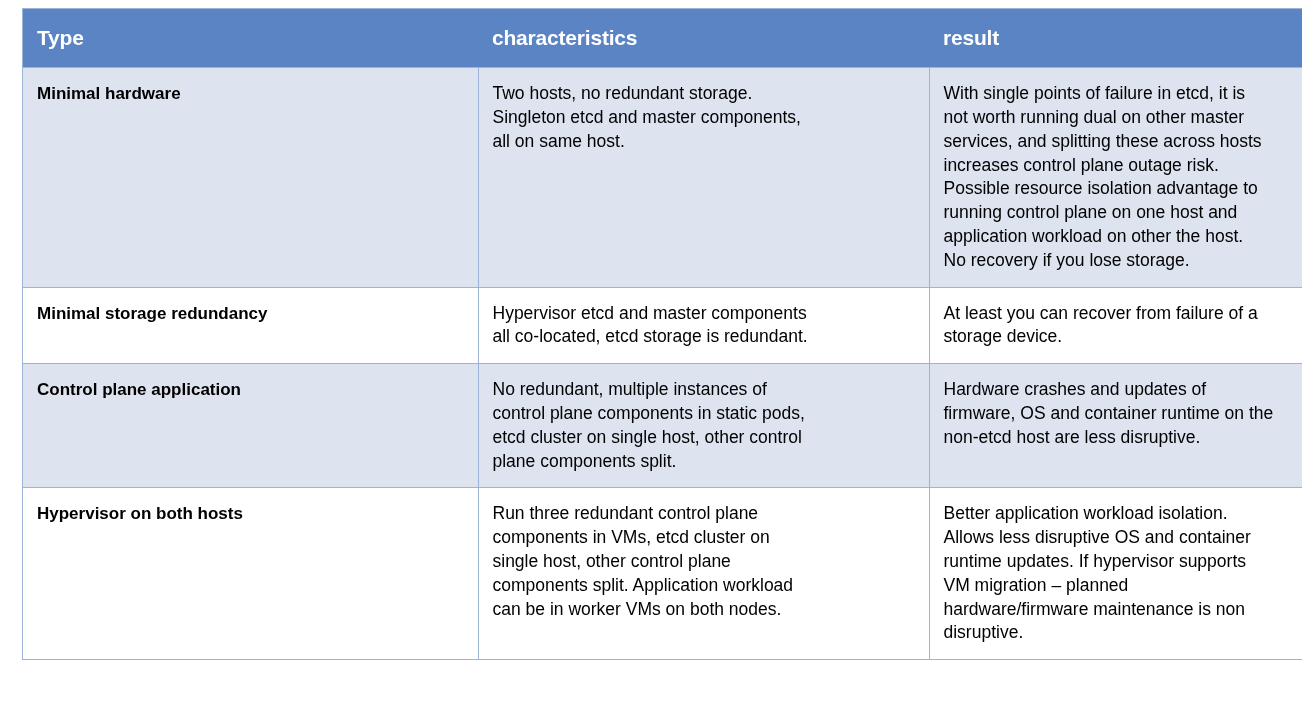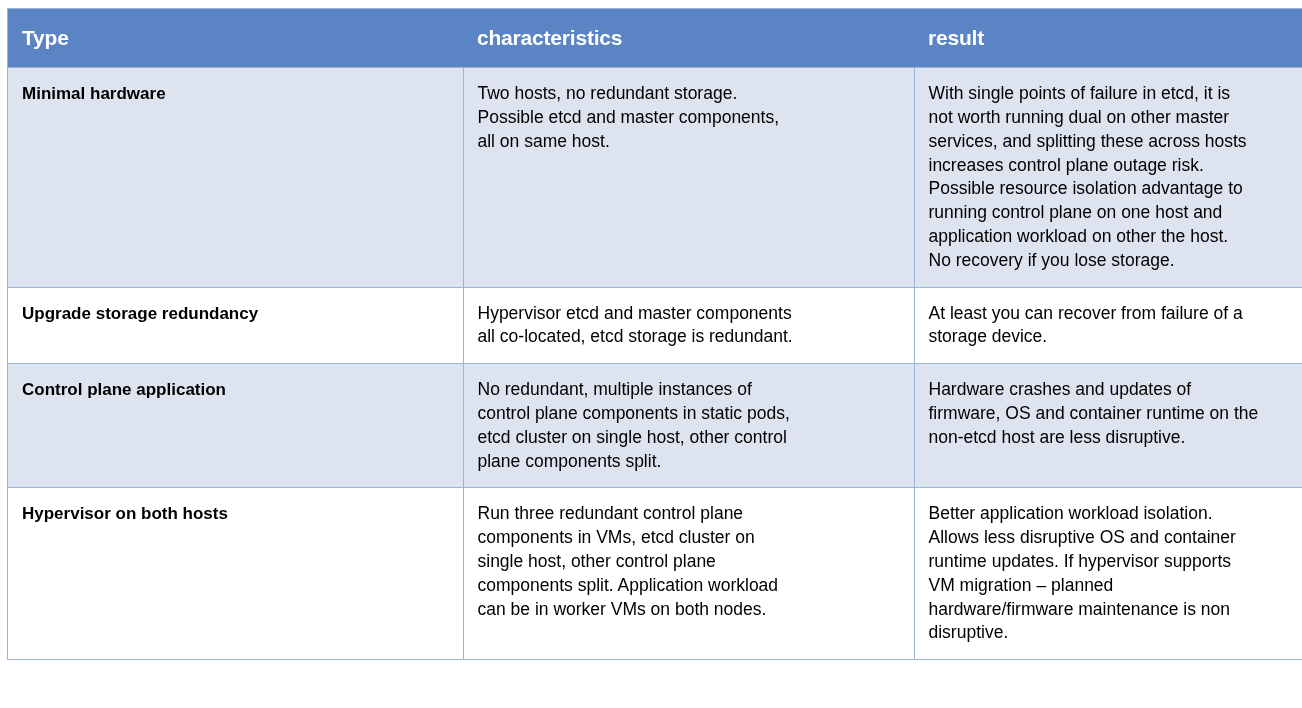--- a/index.html
+++ b/index.html
@@ -10,21 +10,21 @@
   body {
     width: 1302px;
     height: 708px;
     background: #ffffff;
     font-family: "Liberation Sans", sans-serif;
     overflow: hidden;
   }
 
   .table-wrap {
     position: absolute;
-    left: 7px;
+    left: 22px;
     top: 8px;
     width: 1279px;
     height: 693px;
     box-sizing: border-box;
   }
 
   table.comparison {
     width: 1279px;
     border-collapse: collapse;
     table-layout: fixed;
@@ -91,38 +91,38 @@
       </tr>
     </thead>
     <tbody>
 
       <tr class="shade-light">
         <td class="cell-type">
           <span class="cell-text">Minimal hardware</span>
         </td>
         <td class="cell-characteristics">
           <span class="cell-text">Two hosts, no redundant storage.
-Possible etcd and master components,
+Singleton etcd and master components,
 all on same host.</span>
         </td>
         <td class="cell-result">
           <span class="cell-text">With single points of failure in etcd, it is
 not worth running dual on other master
 services, and splitting these across hosts
 increases control plane outage risk.
 Possible resource isolation advantage to
 running control plane on one host and
 application workload on other the host.
 No recovery if you lose storage.</span>
         </td>
       </tr>
 
       <tr class="shade-white">
         <td class="cell-type">
-          <span class="cell-text">Upgrade storage redundancy</span>
+          <span class="cell-text">Minimal storage redundancy</span>
         </td>
         <td class="cell-characteristics">
           <span class="cell-text">Hypervisor etcd and master components
 all co-located, etcd storage is redundant.</span>
         </td>
         <td class="cell-result">
           <span class="cell-text">At least you can recover from failure of a
 storage device.</span>
         </td>
       </tr>

